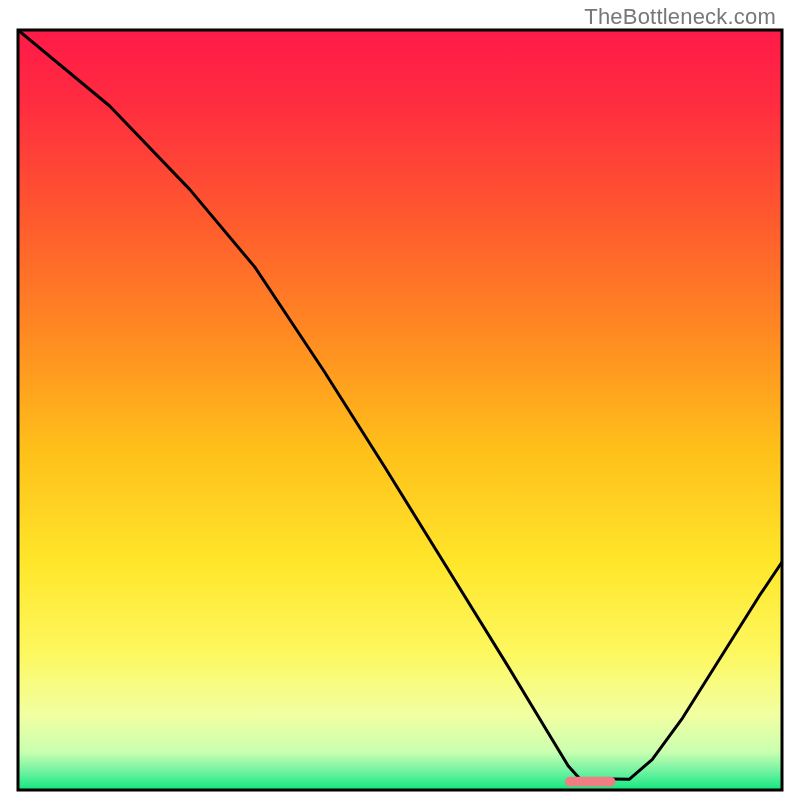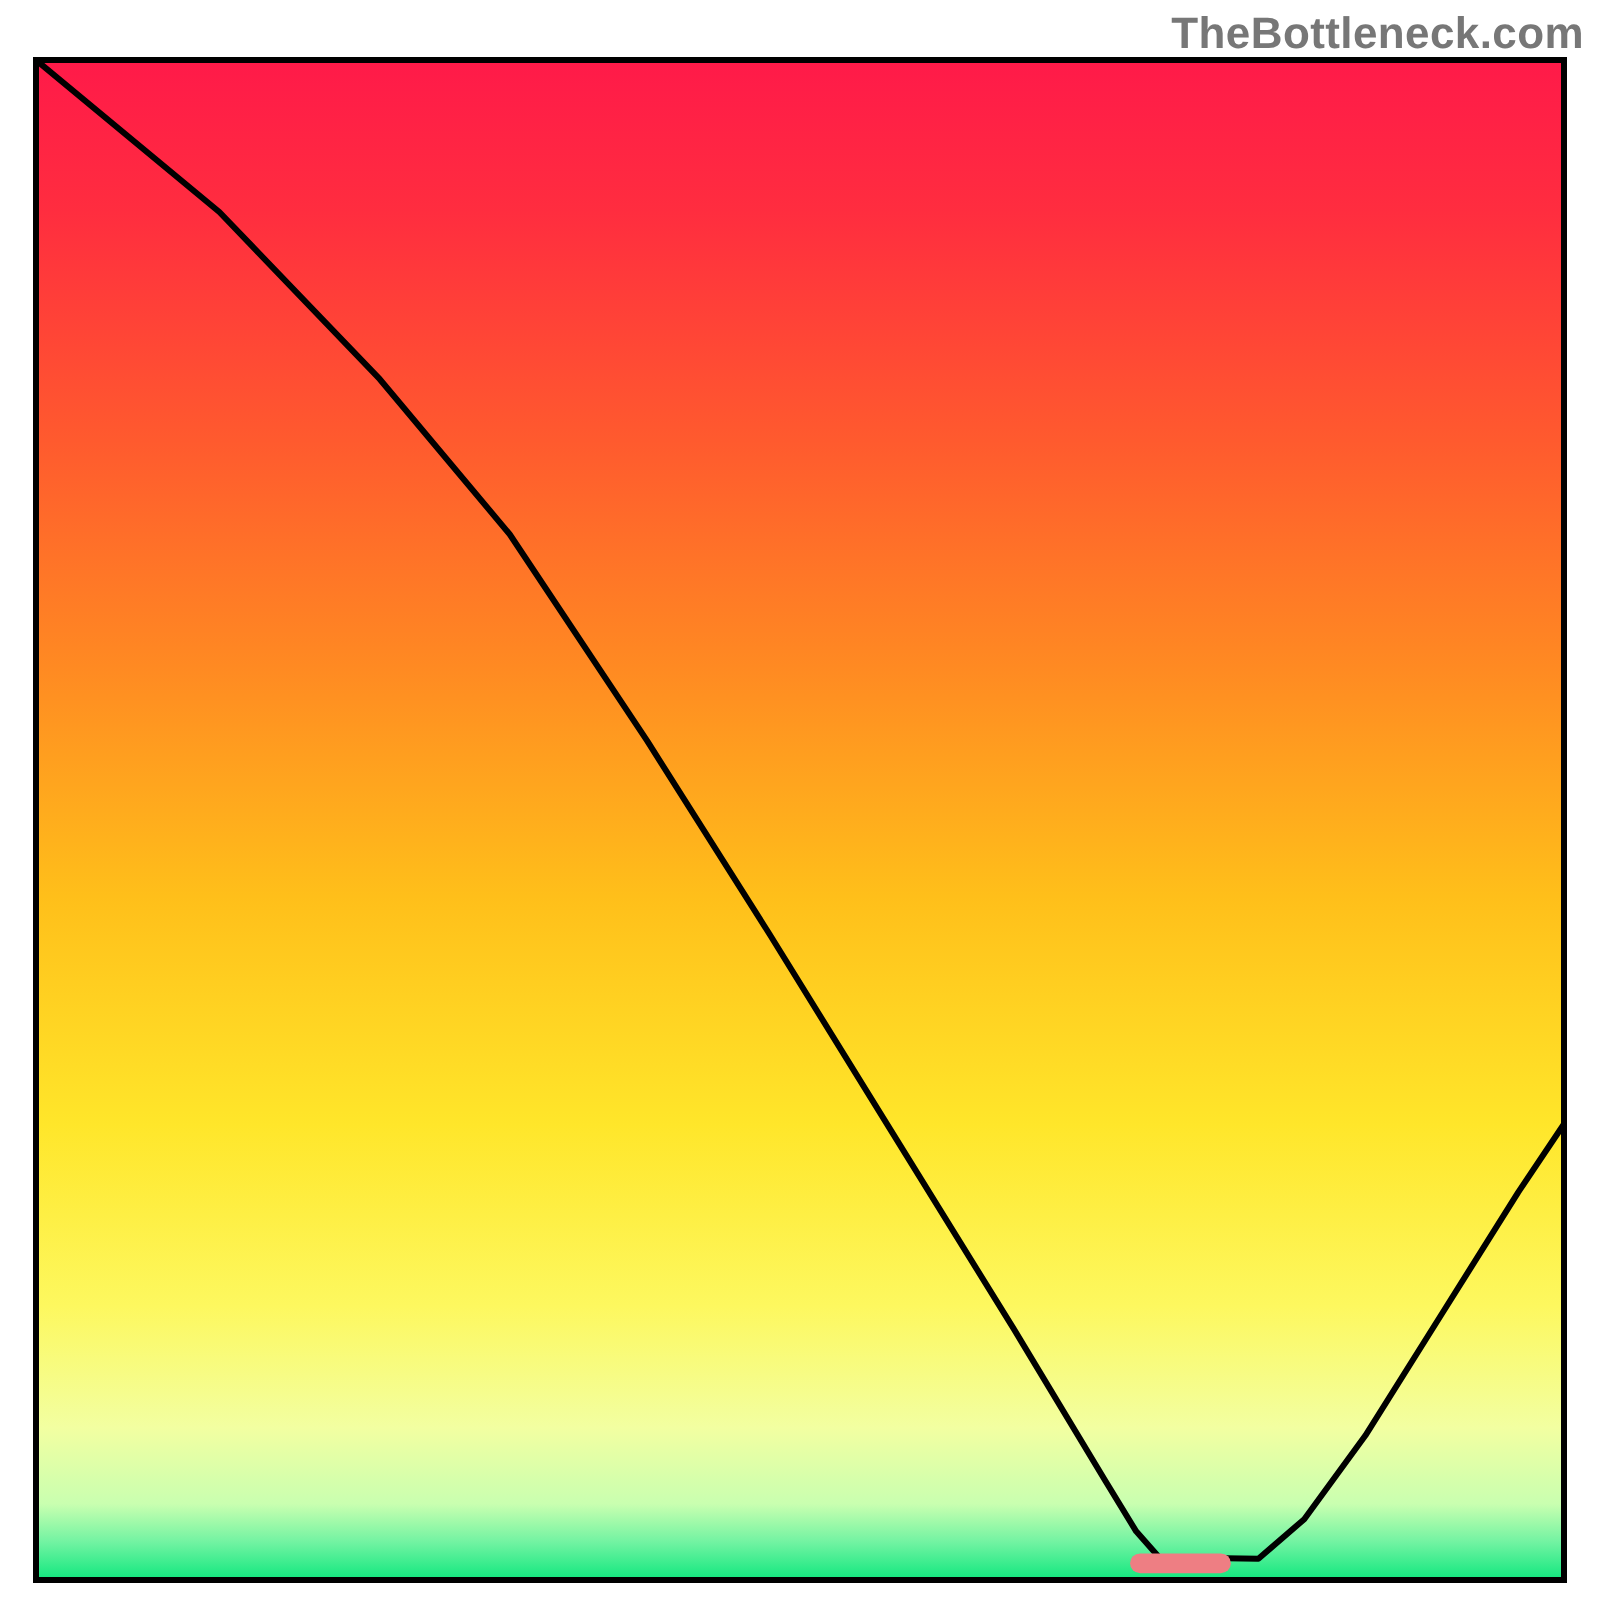--- a/index.html
+++ b/index.html
@@ -12,23 +12,23 @@
     overflow: hidden;
   }
   .canvas-wrap {
     position: relative;
     width: 800px;
     height: 800px;
   }
   .watermark {
     position: absolute;
     top: 4px;
-    right: 8px;
+    right: 24px;
     font-size: 22px;
-    font-weight: 700;
+    font-weight: 400;
     color: #777;
     letter-spacing: 0.2px;
   }
   svg {
     display: block;
   }
 </style>
 </head>
 <body>
 

